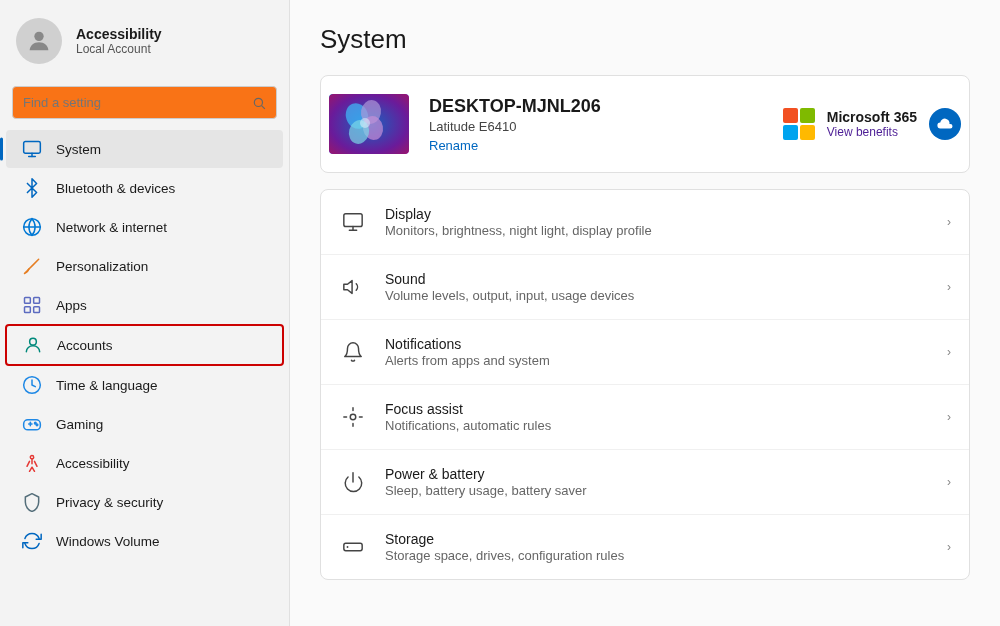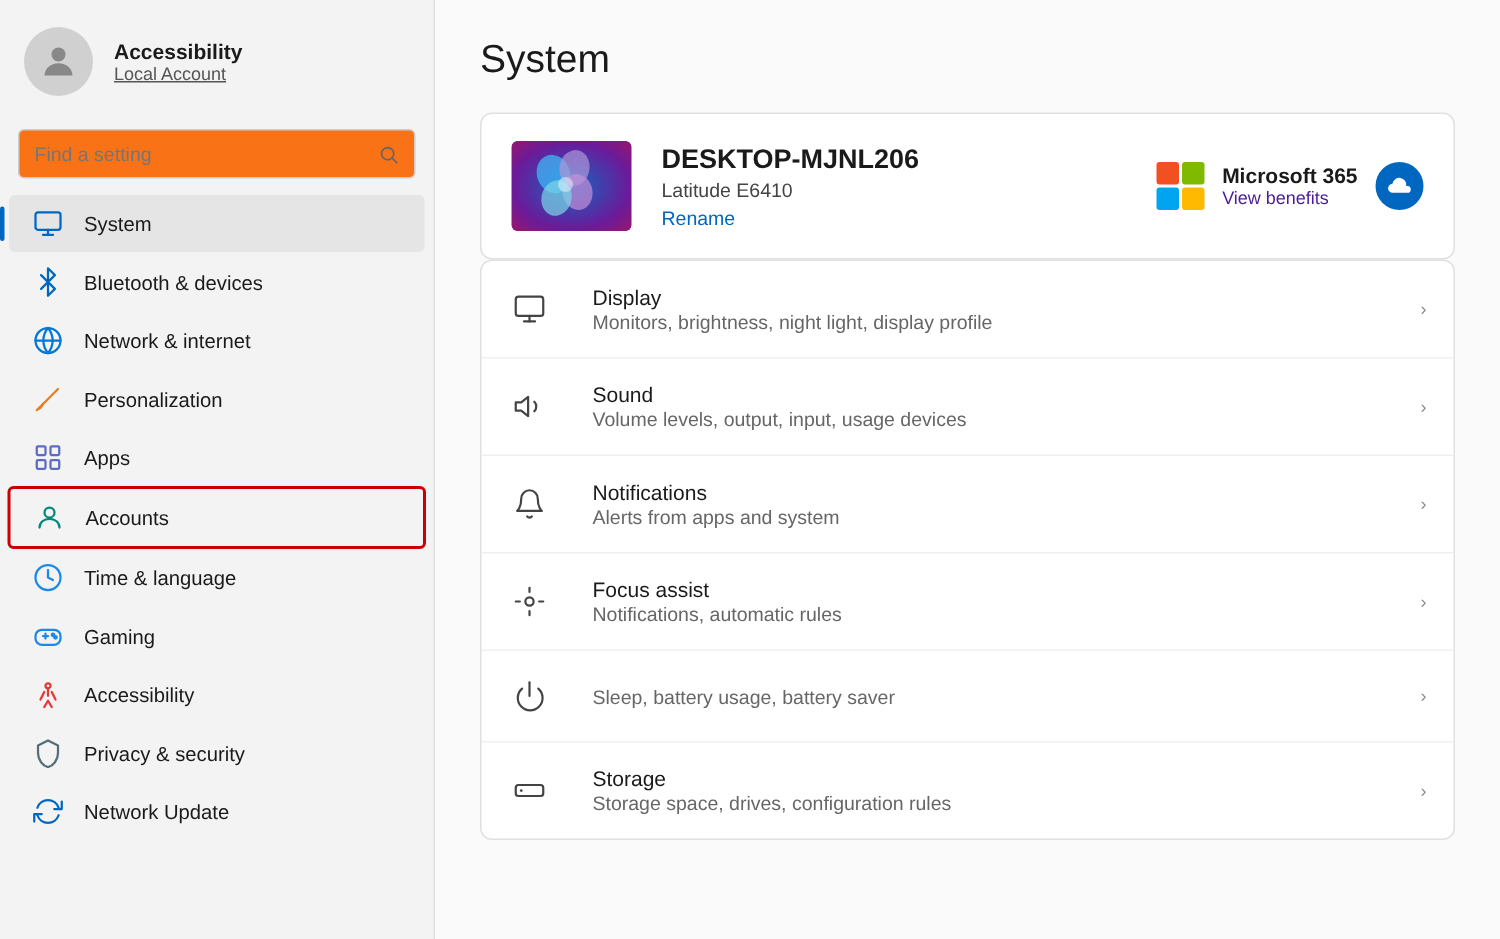--- a/index.html
+++ b/index.html
@@ -41,21 +41,21 @@
       justify-content: center;
       flex-shrink: 0;
     }
     .user-avatar svg {
       width: 28px;
       height: 28px;
       fill: #888;
     }
     .user-info {}
     .user-name { font-size: 14px; font-weight: 600; color: #1a1a1a; }
-    .user-role { font-size: 12px; color: #555; text-decoration: underline; }
+    .user-role { font-size: 12px; color: #555; }
 
     .search-box {
       margin: 4px 12px 10px 12px;
       display: flex;
       align-items: center;
       background: #f97316;
       border: 1px solid #ccc;
       border-radius: 4px;
       padding: 8px 10px;
       gap: 8px;
@@ -128,24 +128,25 @@
       font-weight: 300;
       color: #1a1a1a;
       margin-bottom: 20px;
     }
 
     
     .device-card {
       background: #fff;
       border: 1px solid #e0e0e0;
       border-radius: 8px;
-      padding: 18px 20px;
+      padding: 18px 8px;
       display: flex;
       align-items: center;
       gap: 20px;
+      margin-bottom: 16px;
     }
     .device-image {
       width: 80px;
       height: 60px;
       border-radius: 4px;
       overflow: hidden;
       flex-shrink: 0;
       background: linear-gradient(135deg, #1a8fe3 0%, #6a3de8 50%, #9b2dc9 100%);
       display: flex;
       align-items: center;
@@ -195,21 +196,21 @@
       gap: 0;
       background: #fff;
       border: 1px solid #e0e0e0;
       border-radius: 8px;
       overflow: hidden;
     }
     .settings-item {
       display: flex;
       align-items: center;
       padding: 16px 18px;
-      gap: 28px;
+      gap: 18px;
       cursor: pointer;
       border-bottom: 1px solid #f0f0f0;
       transition: background 0.1s;
     }
     .settings-item:last-child { border-bottom: none; }
 
     .settings-icon {
       width: 28px;
       height: 28px;
       display: flex;
@@ -357,21 +358,21 @@
         <span class="nav-label">Privacy &amp; security</span>
       </div>
       <div class="nav-item">
         <div class="nav-icon">
           <svg viewBox="0 0 24 24" fill="none" stroke="#0067c0" stroke-width="1.8" stroke-linecap="round" stroke-linejoin="round">
             <path d="M23 4v6h-6"></path>
             <path d="M1 20v-6h6"></path>
             <path d="M3.5 9A9 9 0 0120.5 9M20.5 15A9 9 0 013.5 15"></path>
           </svg>
         </div>
-        <span class="nav-label">Network Update</span>
+        <span class="nav-label">Windows Volume</span>
       </div>
     </div>
 </div>
 
 <div class="main">
   <h1 class="page-title">System</h1>
 
   <div class="device-card">
     <div class="device-image">
       <svg viewBox="0 0 80 60" width="80" height="60">
@@ -474,20 +475,21 @@
         <div class="settings-chevron">›</div>
       </div>
       <div class="settings-item">
         <div class="settings-icon">
           <svg viewBox="0 0 24 24" fill="none" stroke="#444" stroke-width="1.7" stroke-linecap="round" stroke-linejoin="round">
             <path d="M18.4 6.6A9 9 0 1 1 6.6 6.6"></path>
             <line x1="12" y1="2" x2="12" y2="12"></line>
           </svg>
         </div>
         <div class="settings-text">
+          <div class="settings-title">Power &amp; battery</div>
           <div class="settings-desc">Sleep, battery usage, battery saver</div>
         </div>
         <div class="settings-chevron">›</div>
       </div>
       <div class="settings-item">
         <div class="settings-icon">
           <svg viewBox="0 0 24 24" fill="none" stroke="#444" stroke-width="1.7" stroke-linecap="round" stroke-linejoin="round">
             <rect x="2" y="8" width="20" height="8" rx="2"></rect>
             <line x1="6" y1="12" x2="6.01" y2="12" stroke-width="2"></line>
           </svg>

